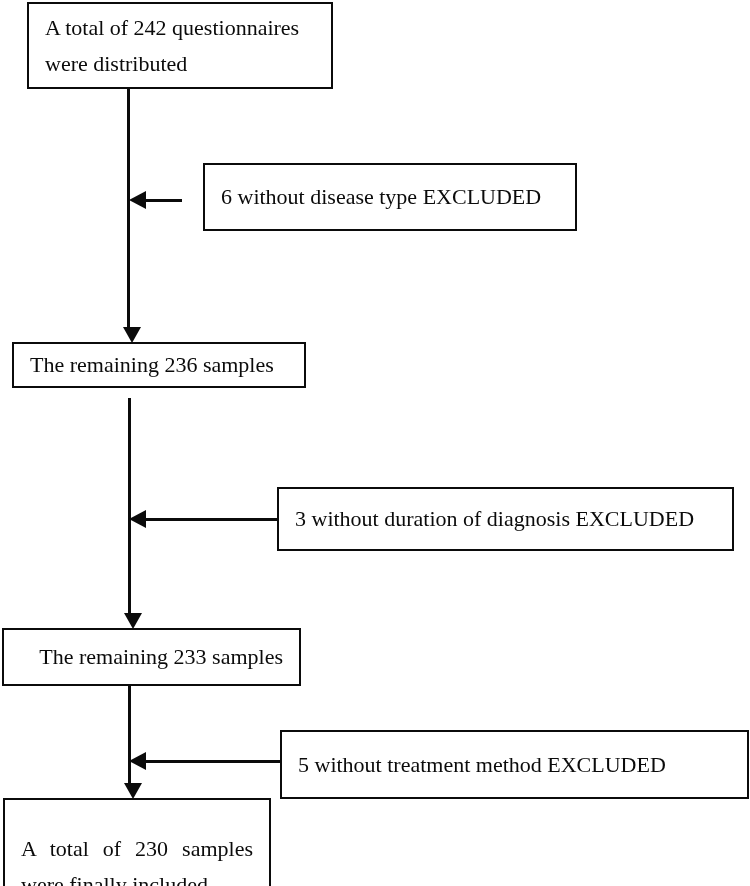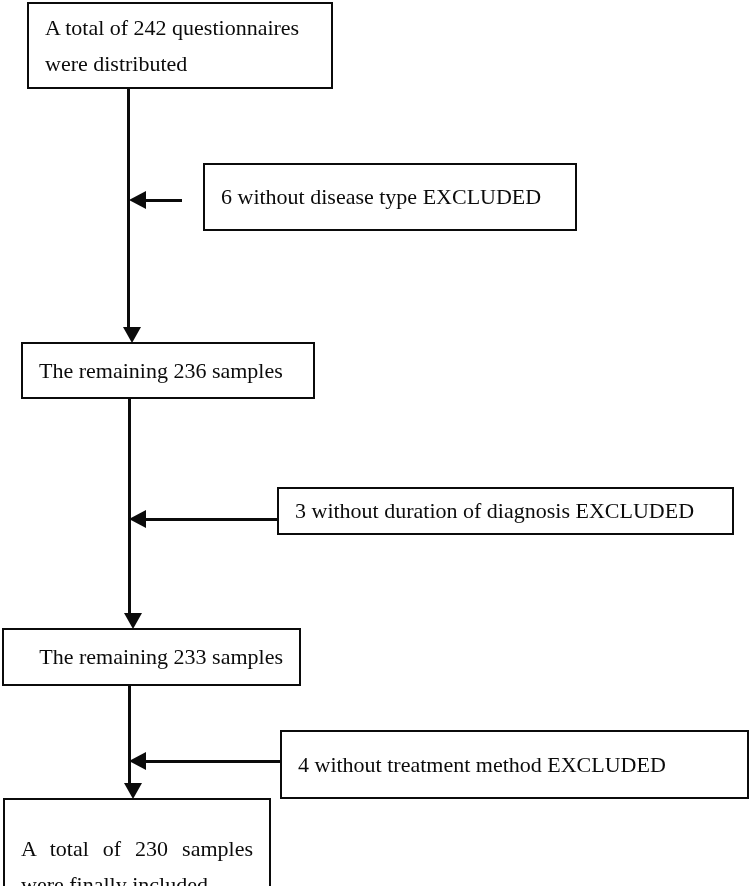--- a/index.html
+++ b/index.html
@@ -34,22 +34,22 @@
   }
   .node.justify .txt {
     text-align: justify;
     text-align-last: left;
     margin-top: 48px;
   }
 
   
   #node-distributed { left: 27px;  top: 2px;   width: 306px; height: 87px; }
   #node-excl-disease{ left: 179px; top: 163px; width: 374px; height: 68px; margin-left: 24px; }
-  #node-rem236      { left: 21px;   top: 342px; width: 294px; height: 57px; }
-  #node-excl-duration{left: 277px; top: 487px; width: 457px; height: 48px; }
+  #node-rem236      { left: 12px;   top: 342px; width: 294px; height: 46px; }
+  #node-excl-duration{left: 277px; top: 487px; width: 457px; height: 64px; }
   #node-rem233      { left: 2px;   top: 628px; width: 299px; height: 58px; text-align: right; }
   #node-excl-treat  { left: 280px; top: 730px; width: 469px; height: 69px; }
   #node-final       { left: 3px;   top: 798px; width: 268px; height: 90px; }
 
   
   .vline {
     position: absolute;
     width: 3px;
     background: #0b0b0b;
   }
@@ -125,21 +125,21 @@
   <div class="arrow-left" id="latarrow-2"></div>
 
   <div class="node" id="node-rem233">
     <span class="txt">The remaining 233 samples</span>
   </div>
 
   <div class="vline" id="trunk-3"></div>
   <div class="arrow-down" id="arrowhead-3"></div>
 
   <div class="node" id="node-excl-treat">
-    <span class="txt">4 without treatment method EXCLUDED</span>
+    <span class="txt">5 without treatment method EXCLUDED</span>
   </div>
   <div class="hline" id="lat-3"></div>
   <div class="arrow-left" id="latarrow-3"></div>
 
   <div class="node justify" id="node-final">
     <span class="txt">A total of 230 samples were finally included</span>
   </div>
 
 </div>
 

